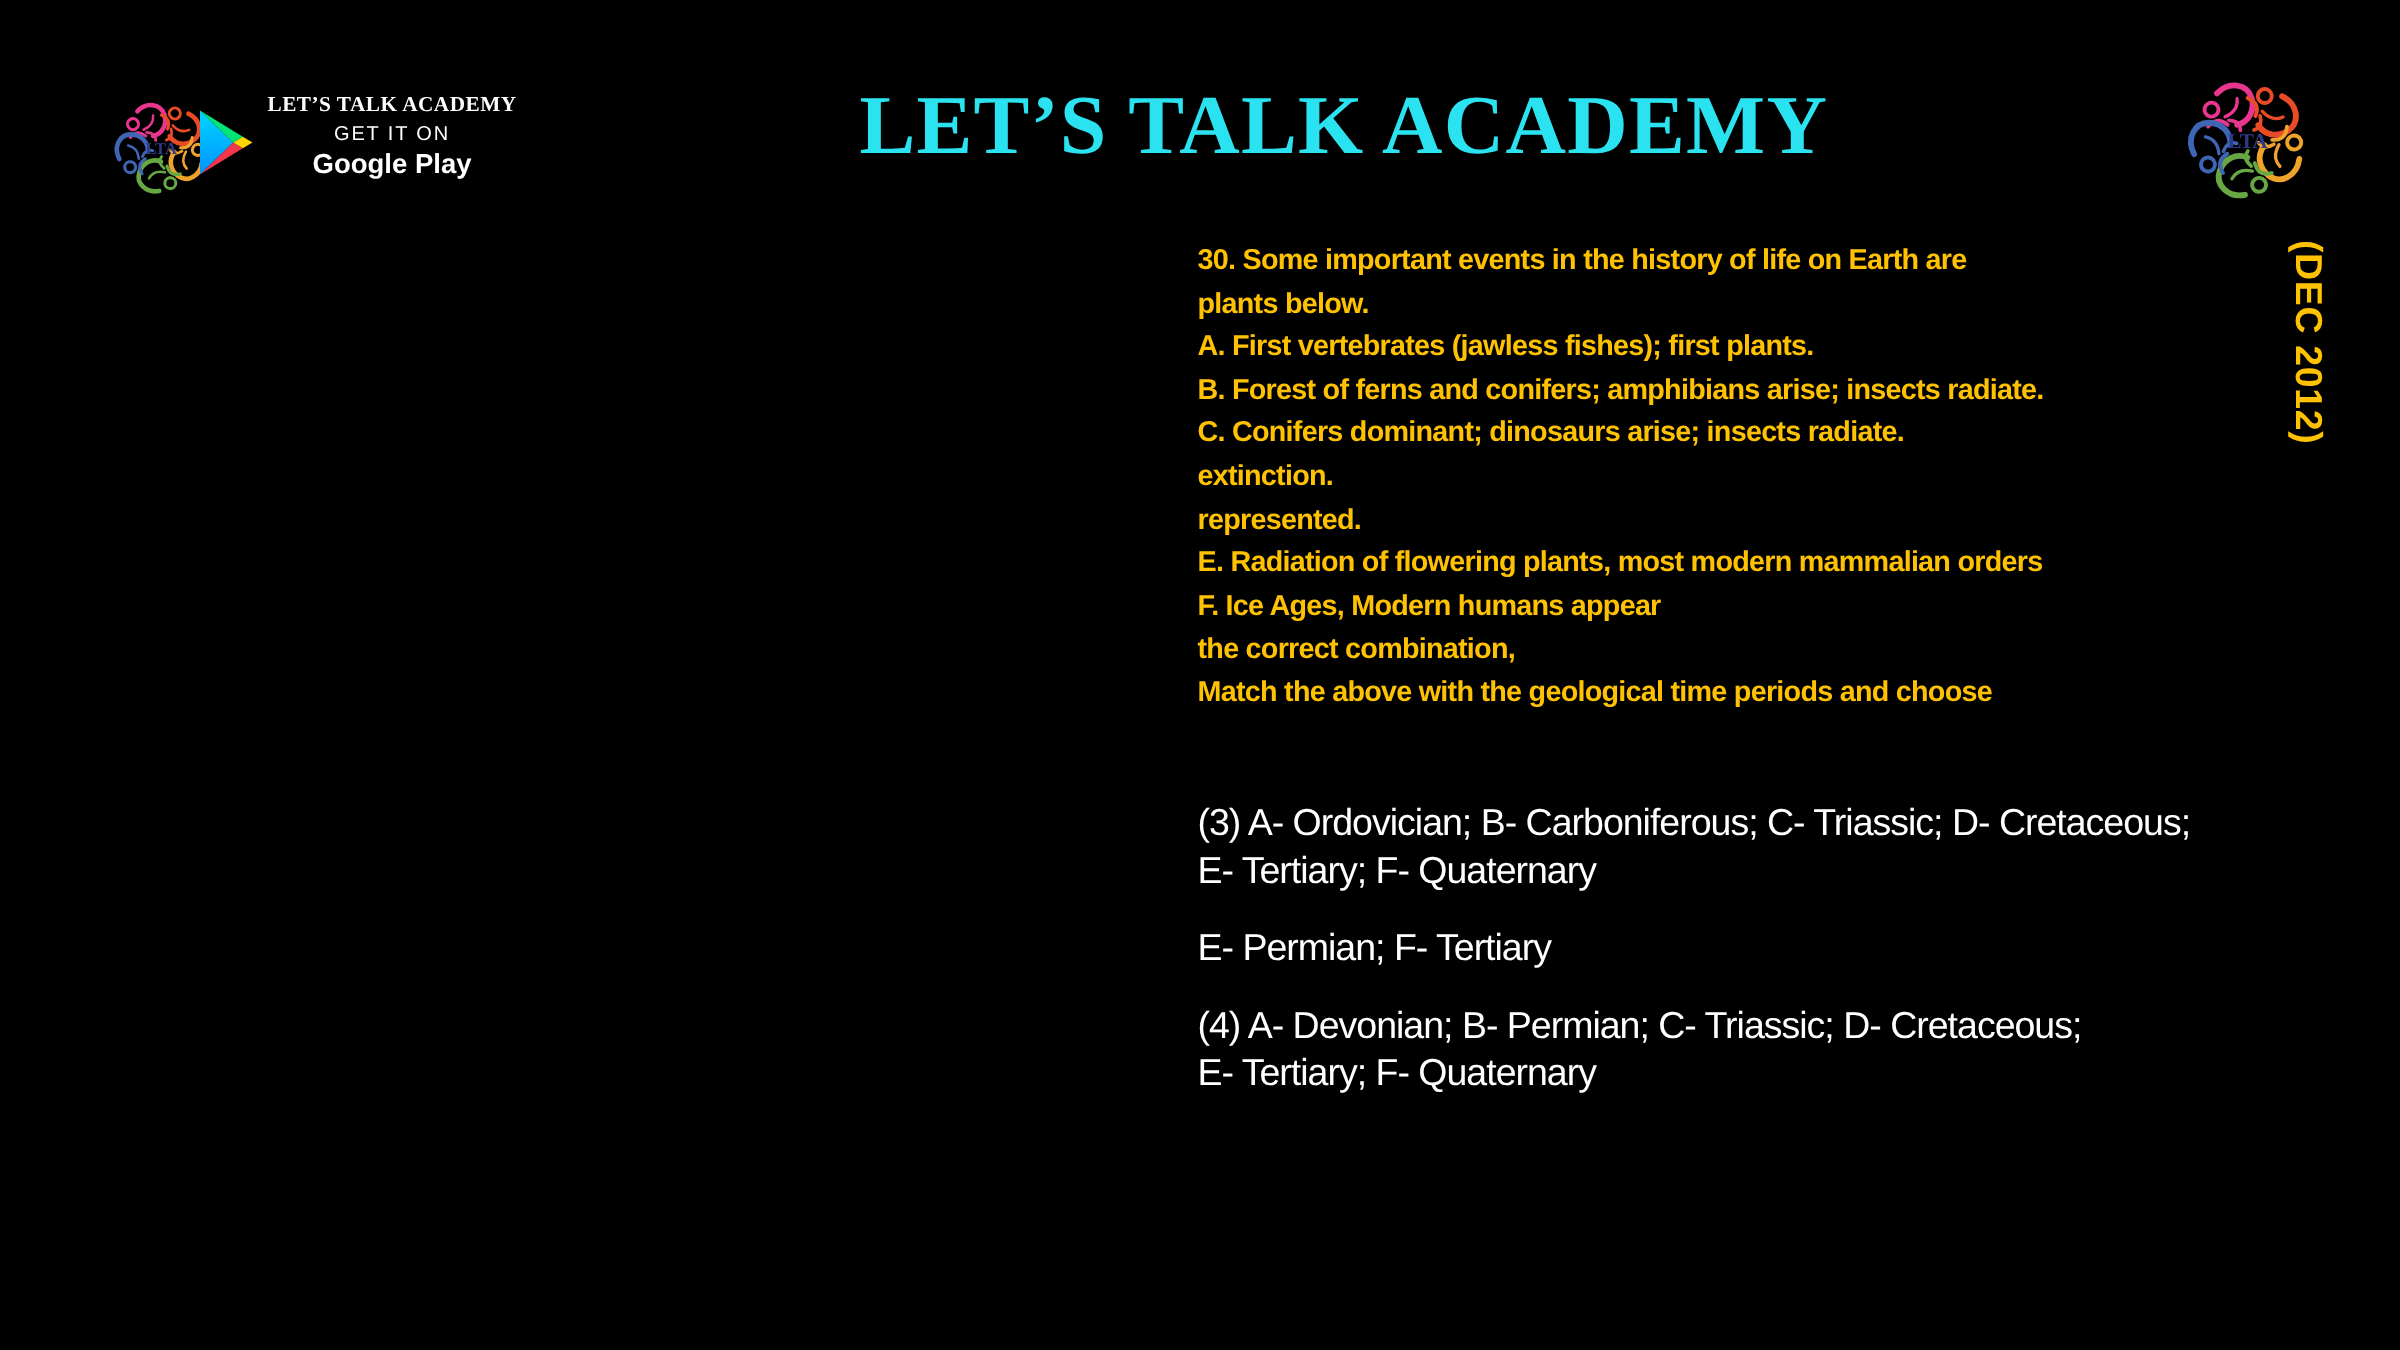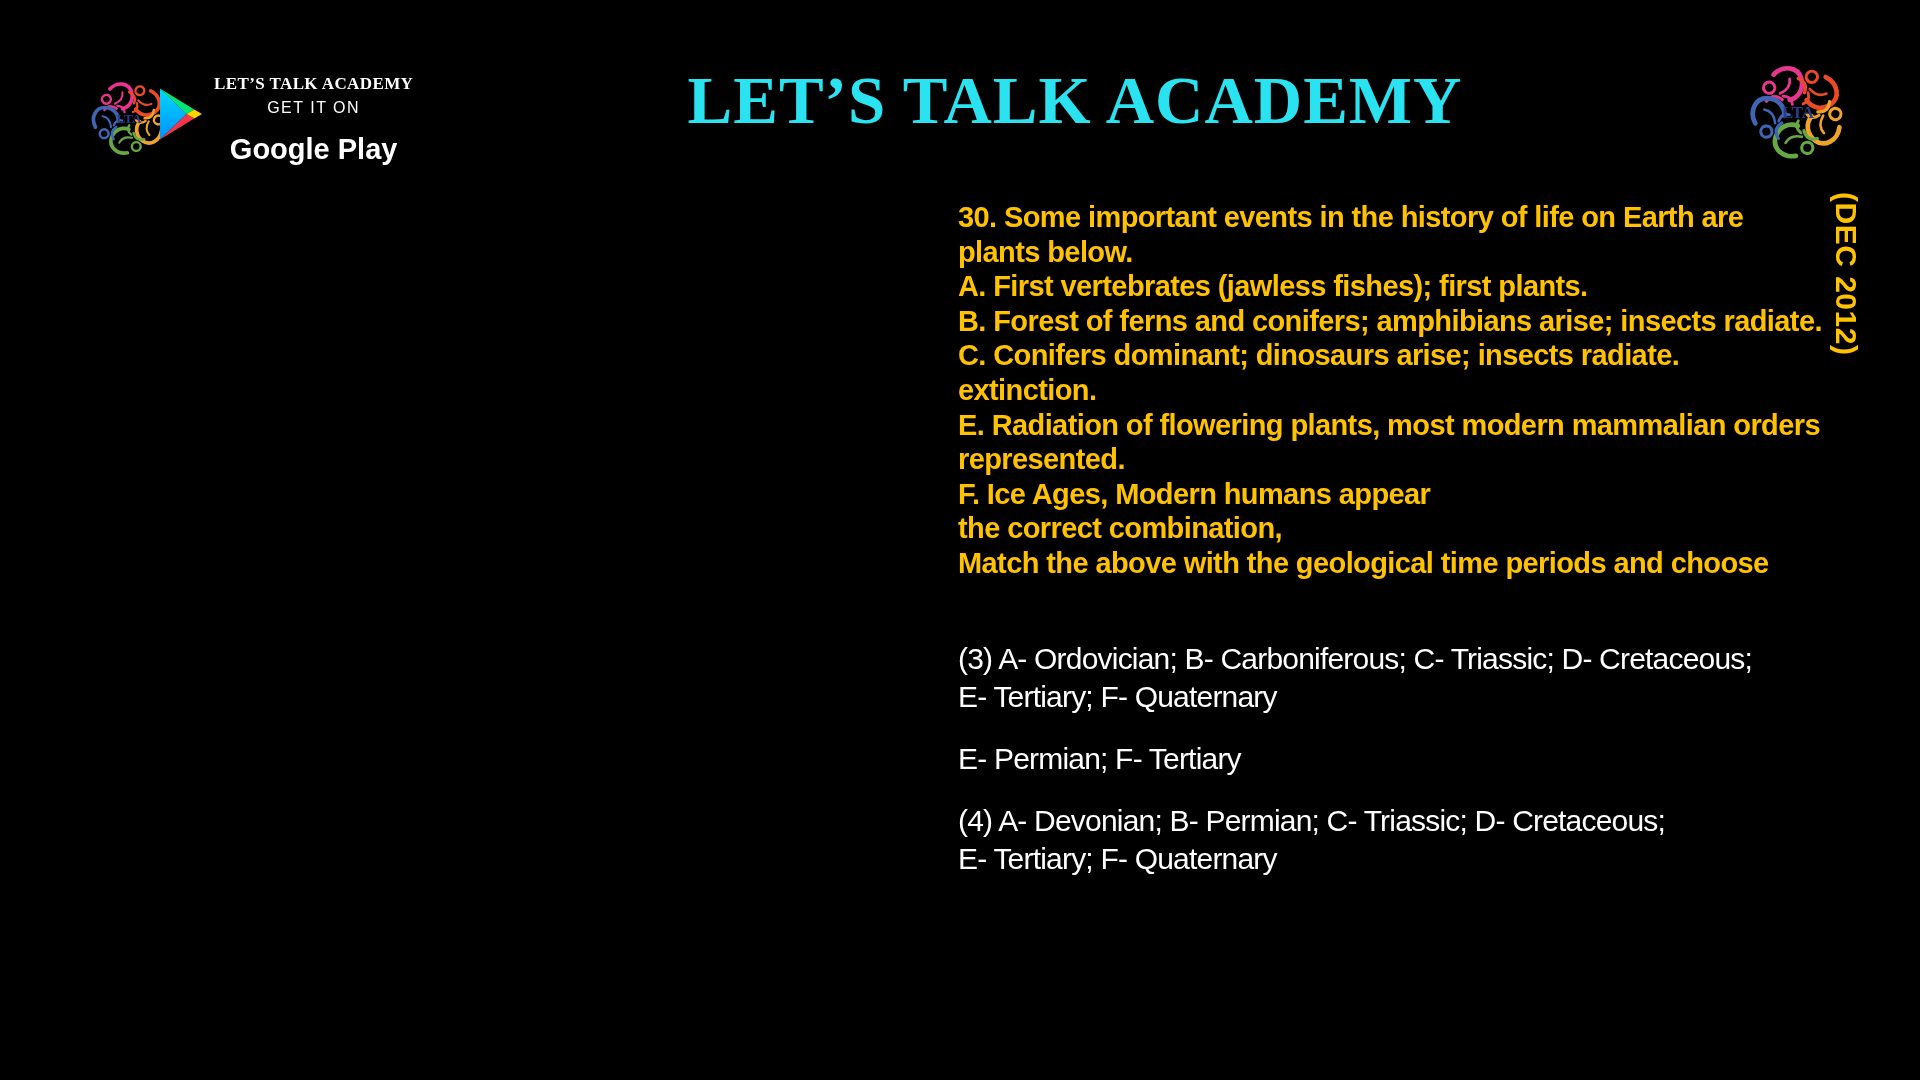--- a/index.html
+++ b/index.html
@@ -23,21 +23,21 @@
   .logo-left{position:absolute;left:78px;top:64px;width:102px;height:104px;}
   .logo-right{position:absolute;left:1733px;top:44px;width:130px;height:130px;}
   .play-badge{position:absolute;left:160px;top:74px;display:flex;gap:10px;align-items:flex-start;}
   .play-triangle{width:44px;height:62px;margin-top:9px;}
   .badge-text{display:flex;flex-direction:column;align-items:center;color:#fff;}
   .badge-academy{
     font-family:"Liberation Serif", serif;
     font-weight:bold;font-size:17px;letter-spacing:0.4px;white-space:nowrap;
   }
   .badge-geton{font-size:16px;font-weight:normal;letter-spacing:1.5px;margin-top:5px;white-space:nowrap;}
-  .badge-store{font-size:29px;font-weight:bold;letter-spacing:0px;margin-top:16px;white-space:nowrap;}
+  .badge-store{font-size:22px;font-weight:bold;letter-spacing:0px;margin-top:1px;white-space:nowrap;}
   .page-title{
     position:absolute;left:635px;top:62px;width:880px;
     text-align:center;
     font-family:"Liberation Serif", serif;
     font-weight:bold;
     font-size:67px;
     letter-spacing:1px;
     color:var(--title);
     white-space:nowrap;
   }
@@ -45,23 +45,23 @@
   .exam-tag{
     position:absolute;left:1829px;top:192px;
     writing-mode:vertical-rl;
     font-size:30px;font-weight:bold;
     letter-spacing:0.5px;
     color:var(--exam-tag);
     white-space:nowrap;
   }
   
   .question{
-    position:absolute;left:958px;top:200px;
+    position:absolute;left:958px;top:190px;
     color:var(--question-text);
-    font-size:29px;line-height:34.6px;
+    font-size:23px;line-height:34.6px;
     font-weight:600;
     letter-spacing:-0.6px;
     white-space:nowrap;
   }
   .options{
     position:absolute;left:958px;top:640px;
     color:var(--option-text);
     font-size:30px;line-height:38px;
     font-weight:500;
     letter-spacing:-0.8px;
@@ -128,22 +128,22 @@
 
   <div class="exam-tag">(DEC 2012)</div>
 
   <div class="question">
     <div>30. Some important events in the history of life on Earth are</div>
     <div>plants below.</div>
     <div>A. First vertebrates (jawless fishes); first plants.</div>
     <div>B. Forest of ferns and conifers; amphibians arise; insects radiate.</div>
     <div>C. Conifers dominant; dinosaurs arise; insects radiate.</div>
     <div>extinction.</div>
+    <div>represented.</div>
     <div>E. Radiation of flowering plants, most modern mammalian orders</div>
-    <div>represented.</div>
     <div>F. Ice Ages, Modern humans appear</div>
     <div>the correct combination,</div>
     <div>Match the above with the geological time periods and choose</div>
   </div>
 
   <div class="options">
     <div class="option">
       <div>(3) A- Ordovician; B- Carboniferous; C- Triassic; D- Cretaceous;</div>
       <div>E- Tertiary; F- Quaternary</div>
     </div>

